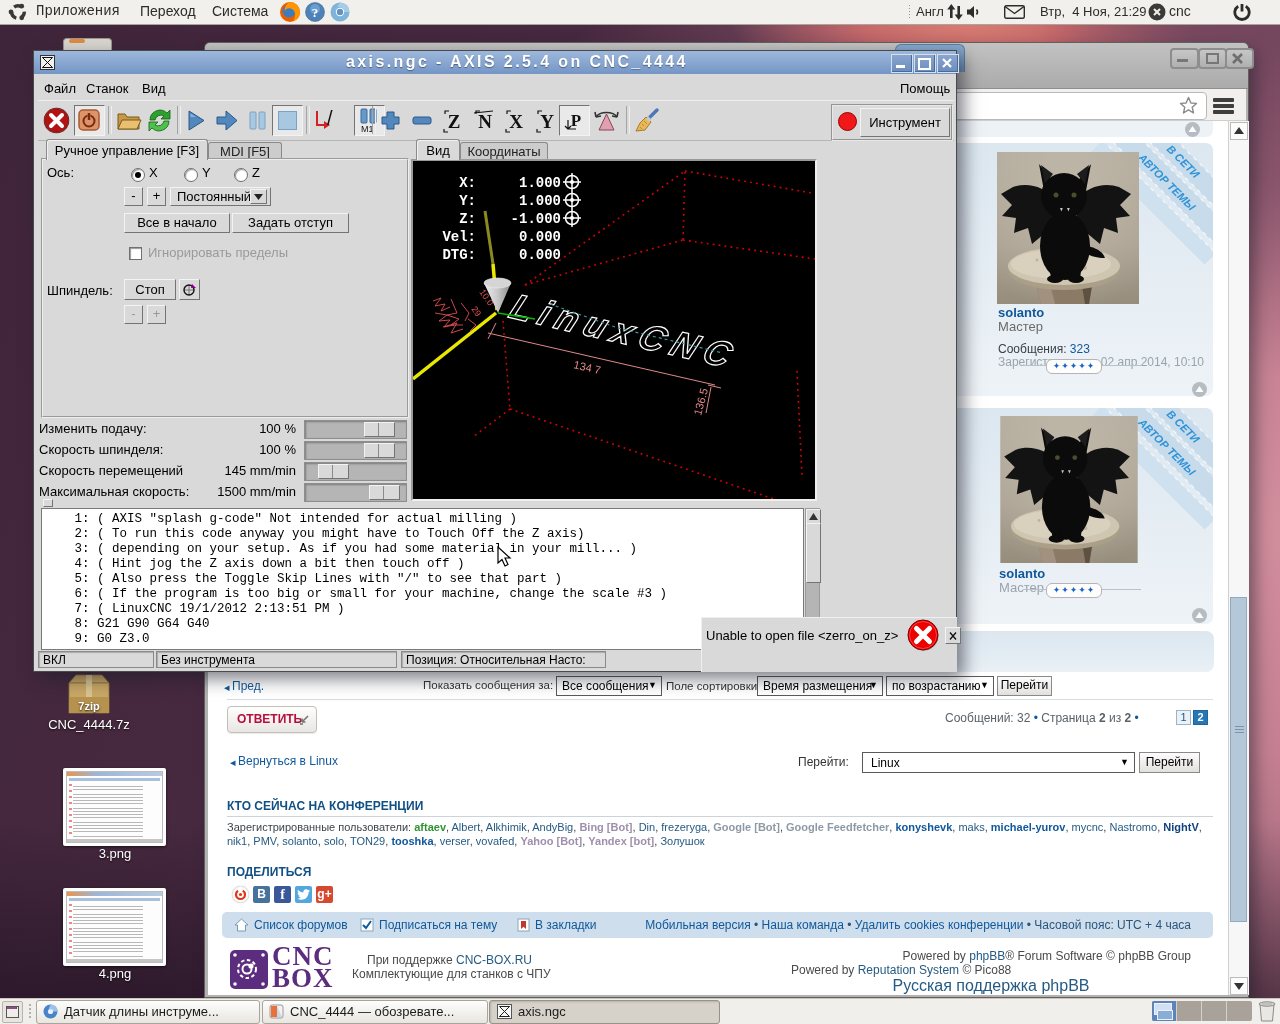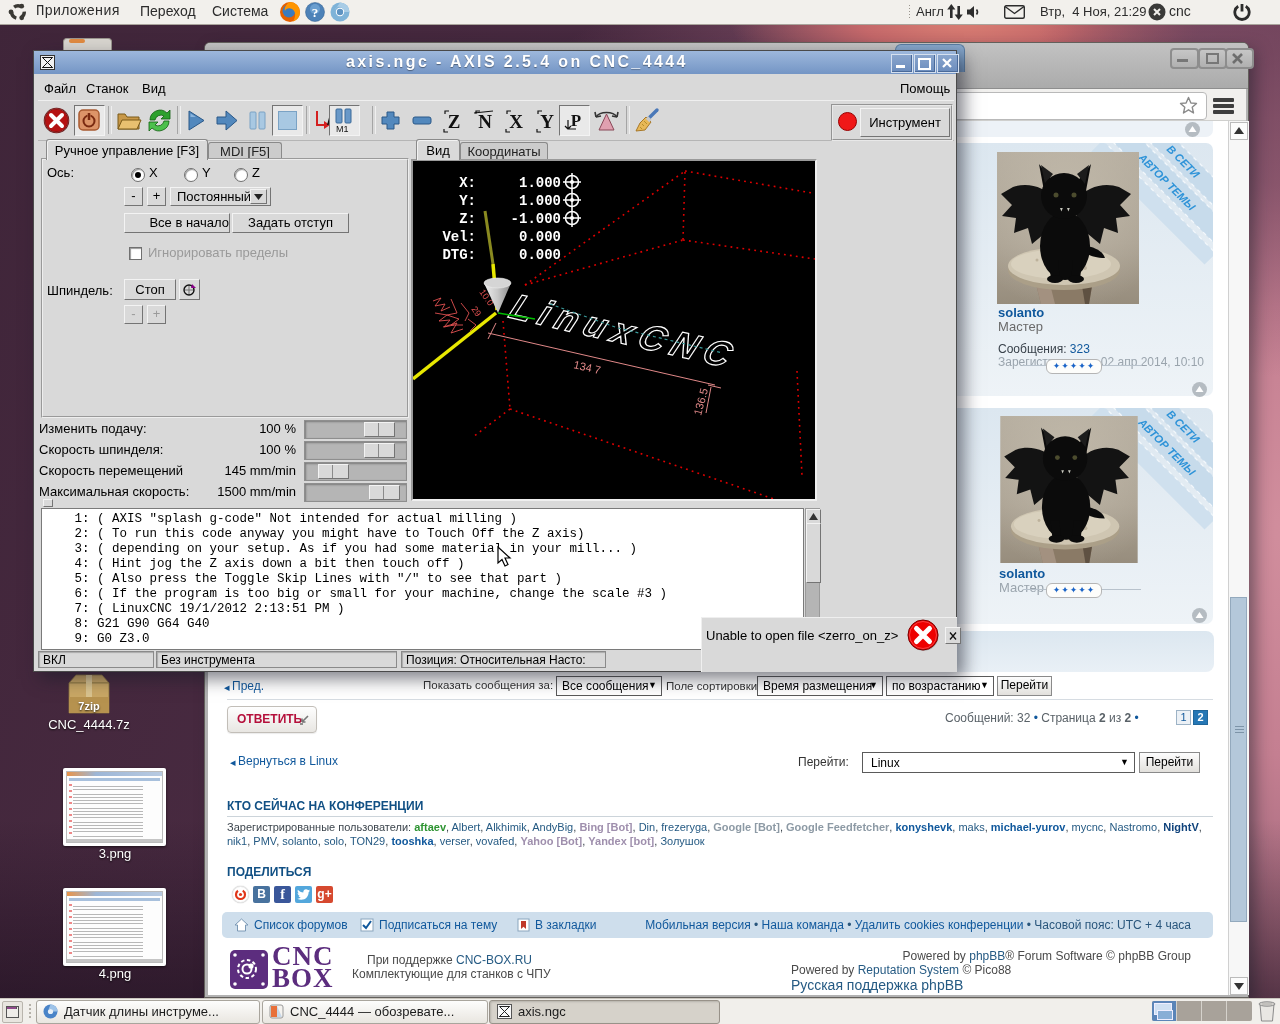--- a/index.html
+++ b/index.html
@@ -285,21 +285,21 @@
             <circle cx="33" cy="5" r="1.8" fill="#fff"></circle>
             <circle cx="5" cy="34" r="1.8" fill="#fff"></circle>
             <circle cx="33" cy="34" r="1.8" fill="#fff"></circle>
    </svg>
   </div>
   <div class="ab" style="left:64px;top:824px;font-family:'Liberation Serif',serif;font-weight:bold;color:#5c2d7e;font-size:27px;line-height:22px;letter-spacing:1px;">CNC<br>BOX</div>
   <div class="ab" style="left:159px;top:832px;font-size:12px;color:#4a4a4a;">При поддержке <a style="color:#255a83;">CNC-BOX.RU</a></div>
   <div class="ab" style="left:144px;top:846px;font-size:12px;color:#4a4a4a;">Комплектующие для станков с ЧПУ</div>
   <div class="ab" style="left:583px;top:828px;width:400px;text-align:right;font-size:12px;color:#4a4a4a;">Powered by <a style="color:#255a83;">phpBB</a>® Forum Software © phpBB Group</div>
   <div class="ab" style="left:583px;top:842px;width:400px;font-size:12px;color:#4a4a4a;">Powered by <a style="color:#255a83;">Reputation System</a> © Pico88</div>
-  <div class="ab" style="left:583px;top:856px;width:400px;text-align:left;font-size:14px;"><a style="color:#255a83;">Русская поддержка phpBB</a></div>
+  <div class="ab" style="left:583px;top:856px;width:400px;text-align:center;font-size:16px;"><a style="color:#255a83;">Русская поддержка phpBB</a></div>
  </div>
 
  <div class="ab" style="left:1023px;top:78px;width:20px;height:874px;background:#f7f7f7;border-left:1px solid #d0d0d0;">
   <div class="ab" style="left:1px;top:1px;width:16px;height:16px;background:#fcfcfc;border:1px solid #bbb;">
    <svg width="16" height="16" viewBox="0 0 16 16">
             <path d="M8,4 L13,11 L3,11 Z" fill="#333"></path>
           </svg>
   </div>
   <div class="ab" style="left:1px;top:856px;width:16px;height:16px;background:#fcfcfc;border:1px solid #bbb;">
    <svg width="16" height="16" viewBox="0 0 16 16">
@@ -389,21 +389,21 @@
    <div class="ab" style="left:5px;top:5px;width:17px;height:17px;background:#a8c8e2;border:1px solid #7aa2c4;"></div>
   </div>
   <div class="ab" style="left:268px;top:5px;width:2px;height:28px;border-left:1px solid #a5a5a5;border-right:1px solid #efefef;"></div>
 
   <svg class="ab" style="left:273px;top:6px;" width="27" height="27" viewBox="0 0 27 27">
    <path d="M6,4 L6,18 L14,18" fill="none" stroke="#d42020" stroke-width="2"></path>
    <path d="M13,14 L19,18 L13,22 Z" fill="#d42020"></path>
    <text x="16" y="18" font-size="20" fill="#111" font-family="Liberation Sans,sans-serif">/</text>
   </svg>
 
-  <div class="ab sunken" style="left:291px;top:4px;width:29px;height:29px;background:#e9e9e9;">
+  <div class="ab sunken" style="left:316px;top:4px;width:29px;height:29px;background:#e9e9e9;">
    <svg class="ab" style="left:2px;top:1px;" width="24" height="26" viewBox="0 0 24 26">
     <rect x="4" y="2" width="6" height="14" rx="1" fill="#6898c8" stroke="#3a6a9a"></rect>
     <rect x="13" y="2" width="6" height="14" rx="1" fill="#6898c8" stroke="#3a6a9a"></rect>
     <text x="4" y="25" font-size="9" fill="#111" font-family="Liberation Sans,sans-serif">M1</text>
    </svg>
   </div>
   <div class="ab" style="left:334px;top:5px;width:2px;height:28px;border-left:1px solid #a5a5a5;border-right:1px solid #efefef;"></div>
 
   <svg class="ab" style="left:339px;top:6px;" width="27" height="27" viewBox="0 0 27 27">
    <path d="M10,5 L17,5 L17,10 L22,10 L22,17 L17,17 L17,22 L10,22 L10,17 L5,17 L5,10 L10,10 Z" fill="#5288bd" stroke="#2a5888"></path>
@@ -471,21 +471,21 @@
  <span class="ab" style="left:200px;top:117px;width:12px;height:12px;border-radius:50%;background:#fff;border:1px solid #707070;box-shadow:inset 1px 1px 1px #999;"></span>
  <span class="ab tkt" style="left:218px;top:114px;">Z</span>
  <div class="ab raised tkt" style="left:90px;top:136px;width:17px;height:17px;text-align:center;line-height:16px;">-</div>
  <div class="ab raised tkt" style="left:113px;top:136px;width:17px;height:17px;text-align:center;line-height:16px;">+</div>
  <div class="ab raised tkt" style="left:136px;top:136px;width:99px;height:17px;">
   <span class="ab" style="left:6px;top:1px;">Постоянный</span>
   <span class="ab raised" style="left:79px;top:1px;width:15px;height:13px;"><svg width="15" height="13" viewBox="0 0 15 13">
             <path d="M3,4 L12,4 L7.5,10 Z" fill="#222"></path>
           </svg></span>
  </div>
- <div class="ab raised tkt" style="left:90px;top:162px;width:104px;height:18px;text-align:right;line-height:18px;">Все в начало</div>
+ <div class="ab raised tkt" style="left:90px;top:162px;width:104px;height:18px;text-align:center;line-height:18px;">Все в начало</div>
  <div class="ab raised tkt" style="left:198px;top:162px;width:115px;height:18px;text-align:center;line-height:18px;">Задать отступ</div>
  <span class="ab" style="left:95px;top:196px;width:11px;height:11px;background:#fff;border:1px solid #707070;box-shadow:inset 1px 1px 1px #999;"></span>
  <span class="ab tkt" style="left:114px;top:194px;color:#9a9a9a;">Игнорировать пределы</span>
  <span class="ab tkt" style="left:13px;top:232px;">Шпиндель:</span>
  <div class="ab raised tkt" style="left:90px;top:228px;width:50px;height:19px;text-align:center;line-height:19px;">Стоп</div>
  <div class="ab raised" style="left:145px;top:228px;width:19px;height:19px;">
   <svg width="19" height="19" viewBox="0 0 19 19">
           <circle cx="9" cy="10" r="5" fill="none" stroke="#111" stroke-width="1.4"></circle>
           <path d="M9,5 L9,15 M4,10 L14,10" stroke="#111" stroke-width="1" opacity="0.5"></path>
           <path d="M12,4 L16,8 L11,8 Z" fill="#8a008a"></path>

